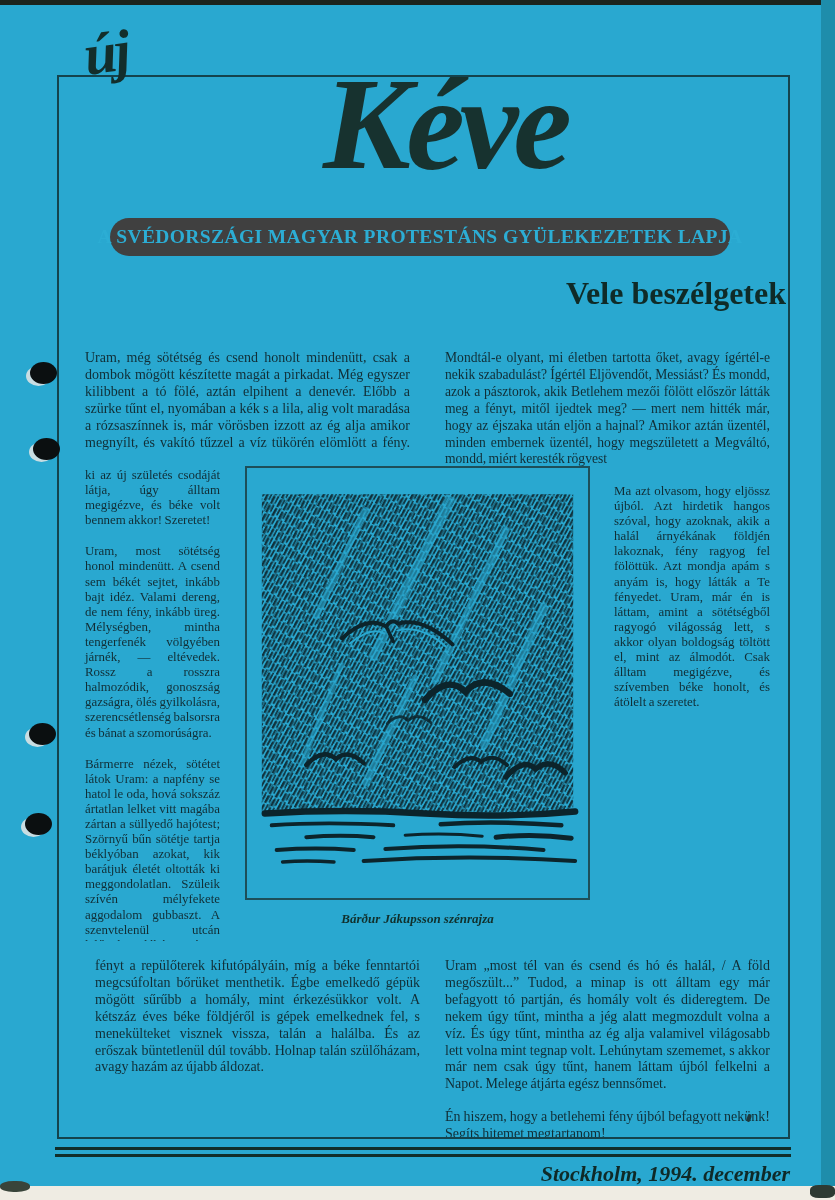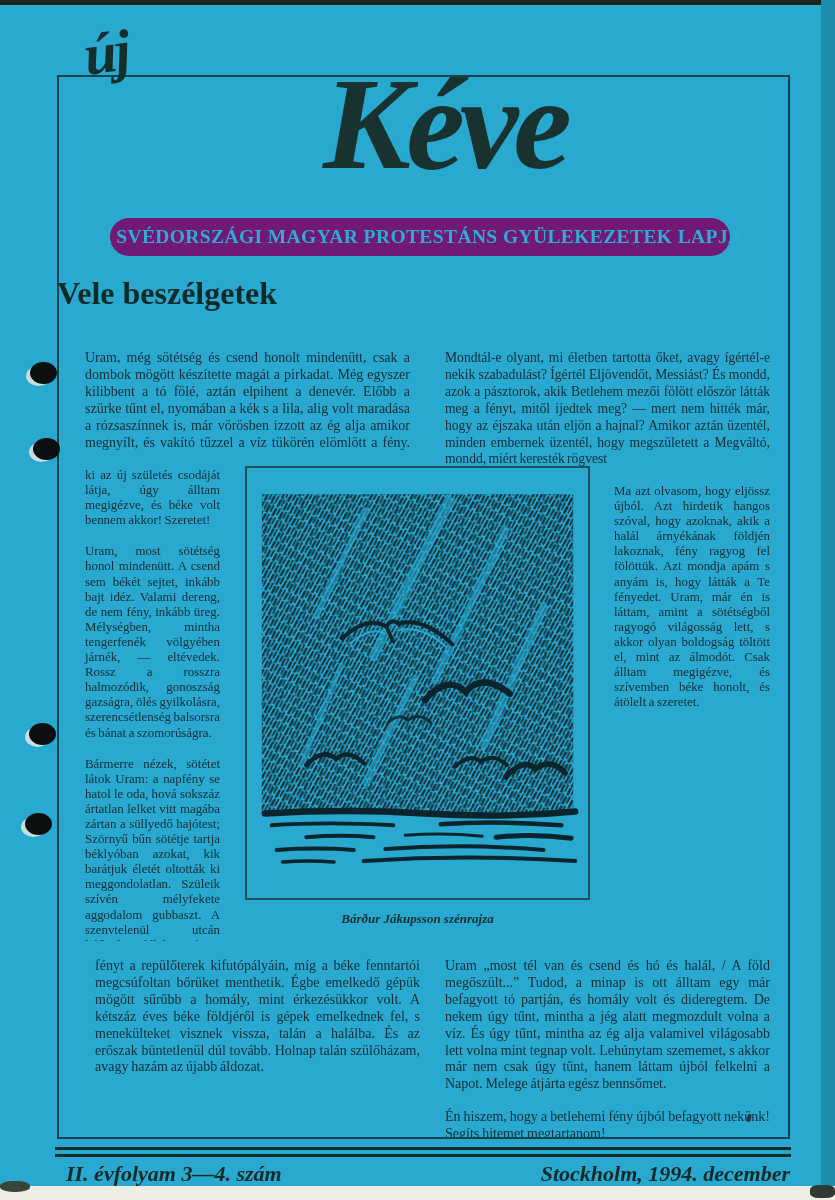--- a/index.html
+++ b/index.html
@@ -15,25 +15,25 @@
 
   .sheet{position:absolute;left:0;top:5px;width:821px;height:1181px;background:#29a8d0;}
 
   .frame{position:absolute;left:57px;top:70px;width:729px;height:1060px;border:2px solid #14434d;}
 
   
   .overtitle{position:absolute;left:84px;top:14px;font-size:58px;font-weight:bold;font-style:italic;
              color:#132e2b;transform:rotate(-8deg);letter-spacing:-2px;}
   .masthead-title{position:absolute;left:120px;top:46px;width:650px;text-align:center;
              font-size:132px;line-height:1.1;font-weight:bold;font-style:italic;color:#17322f;letter-spacing:-5px;}
-  .banner{position:absolute;left:110px;top:213px;width:620px;height:38px;background:#701a75;
+  .banner{position:absolute;left:110px;top:213px;width:620px;height:38px;background:#404040;
           border-radius:20px;display:flex;align-items:center;justify-content:center;}
   .banner span{color:#2cadd4;font-weight:bold;font-size:19.5px;letter-spacing:.4px;white-space:nowrap;}
 
-  .article-title{position:absolute;left:57px;top:270px;width:729px;margin:0;text-align:left;
+  .article-title{position:absolute;left:57px;top:270px;width:729px;margin:0;text-align:right;
           font-size:32px;font-weight:bold;color:#0f2b28;letter-spacing:0;}
 
   
   .wide,.narrow{position:absolute;color:#112e36;text-align:justify;overflow:hidden;}
   .wide{font-size:14px;line-height:16.9px;word-spacing:-0.6px;}
   .narrow{font-size:12.9px;line-height:15.1px;word-spacing:-0.7px;}
   .wide p,.narrow p{margin:16px;}
   .gap-before{margin-top:15px !important;}
   #rp1{font-size:13.6px;word-spacing:-1.1px;}
   .sig{text-align:right;padding-right:44px;font-weight:bold;margin-top:6px !important;}
@@ -142,21 +142,20 @@
           <path d="M30,386 Q70,383 108,386" stroke-width="4"></path>
           <path d="M140,385 Q220,379 300,386" stroke-width="4"></path>
           <path d="M36,398 Q60,396 88,398" stroke-width="3.5"></path>
           <path d="M118,397 Q225,390 332,397" stroke-width="4"></path>
         </g>
       </svg>
     </figure>
     <div class="caption">Bárður Jákupsson szénrajza</div>
 
     <div class="footer-rule"></div>
-    <div class="footer-left">II. évfolyam 3—4. szám</div>
     <div class="footer-right">Stockholm, 1994. december</div>
   </div>
 
   <div class="topband"></div>
   <div class="rightband"></div>
   <div class="bottomwhite"></div>
   <div class="smudge-l"></div>
   <div class="smudge-r"></div>
   <div class="speck"></div>
   <div class="hole h1"></div>

